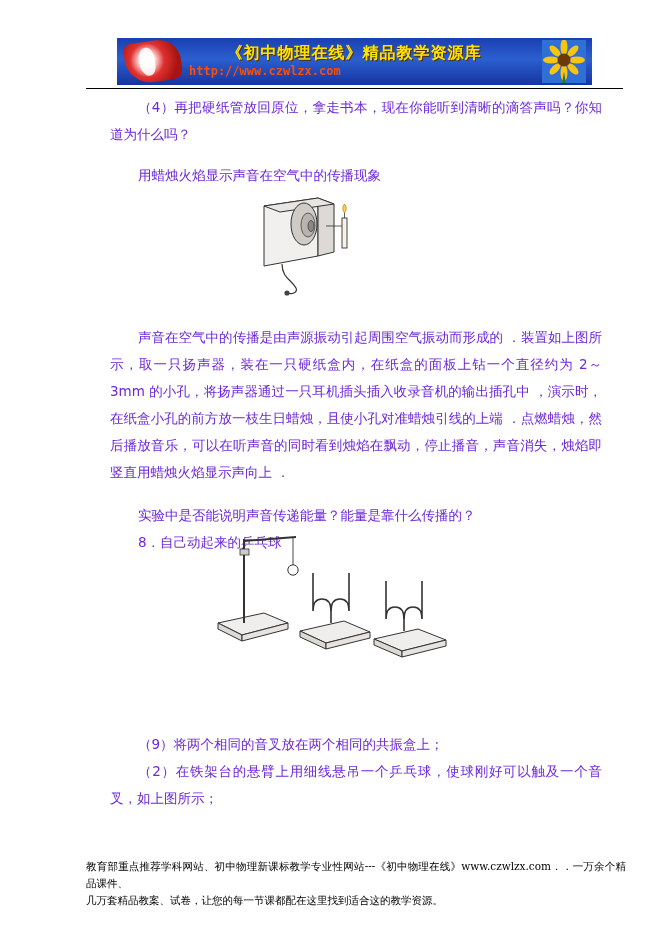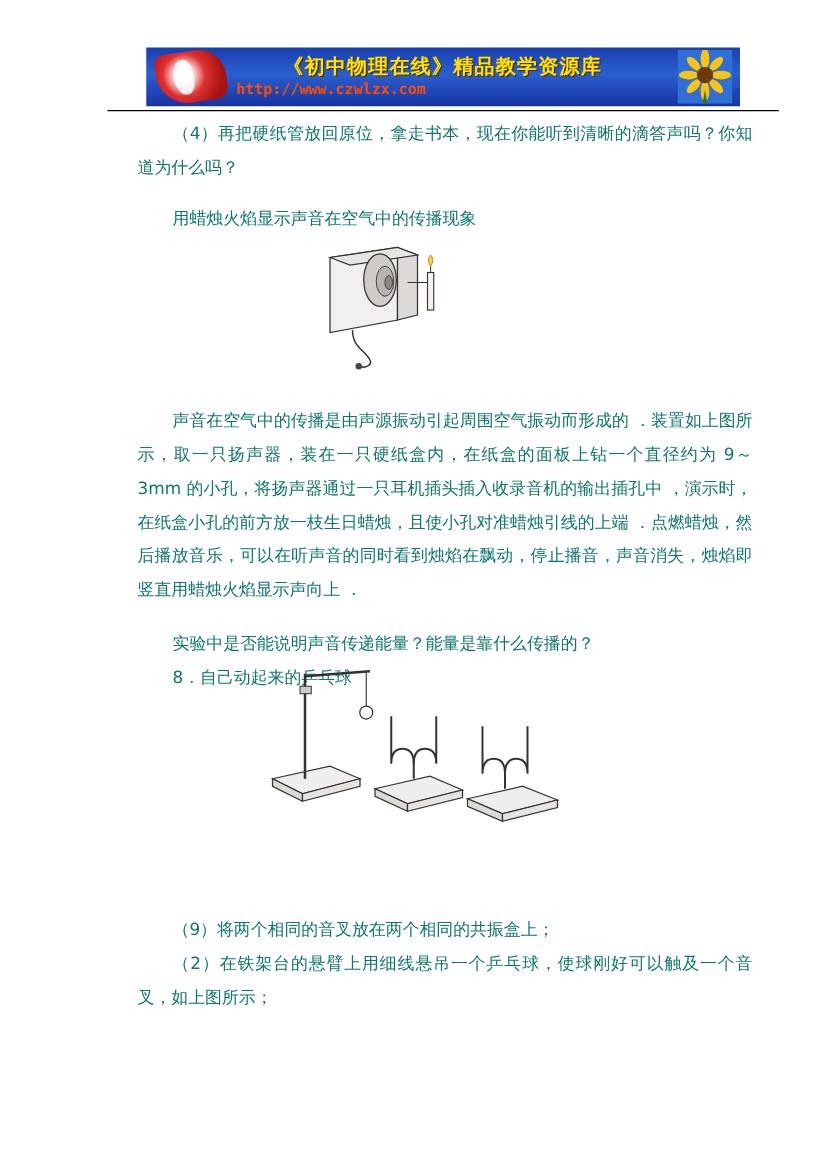--- a/index.html
+++ b/index.html
@@ -94,21 +94,21 @@
   }
 
   
   .body-text {
     position: absolute;
     left: 86px;
     top: 94px;
     width: 492px;
     font-size: 13.5px;
     line-height: 27px;
-    color: #0f766e;
+    color: #6d28d9;
     text-align: justify;
   }
   .p {
     margin: 0;
   }
   .indent2 {
     text-indent: 28px;
   }
   .gap-sm { height: 7px; }
   .gap-md { height: 16px; }
@@ -173,21 +173,21 @@
   <div class="banner-sep"></div>
 
   <div class="body-text">
     <p class="p indent2">（4）再把硬纸管放回原位，拿走书本，现在你能听到清晰的滴答声吗？你知道为什么吗？</p>
     <div class="gap-sm"></div>
     <div class="gap-sm"></div>
     <p class="p indent2">用蜡烛火焰显示声音在空气中的传播现象</p>
 
     <div style="height:135px"></div>
 
-    <p class="p indent2">声音在空气中的传播是由声源振动引起周围空气振动而形成的 ．装置如上图所示，取一只扬声器，装在一只硬纸盒内，在纸盒的面板上钻一个直径约为 9～3mm 的小孔，将扬声器通过一只耳机插头插入收录音机的输出插孔中 ，演示时，在纸盒小孔的前方放一枝生日蜡烛，且使小孔对准蜡烛引线的上端 ．点燃蜡烛，然后播放音乐，可以在听声音的同时看到烛焰在飘动，停止播音，声音消失，烛焰即竖直用蜡烛火焰显示声向上 ．</p>
+    <p class="p indent2">声音在空气中的传播是由声源振动引起周围空气振动而形成的 ．装置如上图所示，取一只扬声器，装在一只硬纸盒内，在纸盒的面板上钻一个直径约为 2～3mm 的小孔，将扬声器通过一只耳机插头插入收录音机的输出插孔中 ，演示时，在纸盒小孔的前方放一枝生日蜡烛，且使小孔对准蜡烛引线的上端 ．点燃蜡烛，然后播放音乐，可以在听声音的同时看到烛焰在飘动，停止播音，声音消失，烛焰即竖直用蜡烛火焰显示声向上 ．</p>
     <div class="gap-md"></div>
     <p class="p indent2">实验中是否能说明声音传递能量？能量是靠什么传播的？</p>
     <p class="p indent2">8．自己动起来的乒乓球</p>
 
     <div style="height:168px"></div>
 
     <div class="gap-sm"></div>
     <p class="p indent2">（9）将两个相同的音叉放在两个相同的共振盒上；</p>
     <p class="p indent2">（2）在铁架台的悬臂上用细线悬吊一个乒乓球，使球刚好可以触及一个音叉，如上图所示；</p>
   </div>
@@ -235,14 +235,18 @@
     <path d="M127 84 q0 -12 9 -12 q9 0 9 12 L145 46" fill="none" stroke="#333" stroke-width="1.6"></path>
 
     <polygon points="170,112 214,102 242,113 198,124" fill="#f0eeec" stroke="#333" stroke-width="1"></polygon>
     <polygon points="170,112 170,118 198,130 198,124" fill="#ddd9d5" stroke="#333" stroke-width="1"></polygon>
     <polygon points="198,124 198,130 242,119 242,113" fill="#e6e3e0" stroke="#333" stroke-width="1"></polygon>
     <line x1="200" y1="104" x2="200" y2="92" stroke="#333" stroke-width="1.6"></line>
     <path d="M200 92 q0 -12 -9 -12 q-9 0 -9 12 L182 54" fill="none" stroke="#333" stroke-width="1.6"></path>
     <path d="M200 92 q0 -12 9 -12 q9 0 9 12 L218 54" fill="none" stroke="#333" stroke-width="1.6"></path>
   </svg>
 
+  <div class="footer">
+    <div>教育部重点推荐学科网站、初中物理新课标教学专业性网站---《初中物理在线》www.czwlzx.com．．一万余个精品课件、</div>
+    <div>几万套精品教案、试卷，让您的每一节课都配在这里找到适合这的教学资源。</div>
+  </div>
 
 </div>
 
 </body></html>

